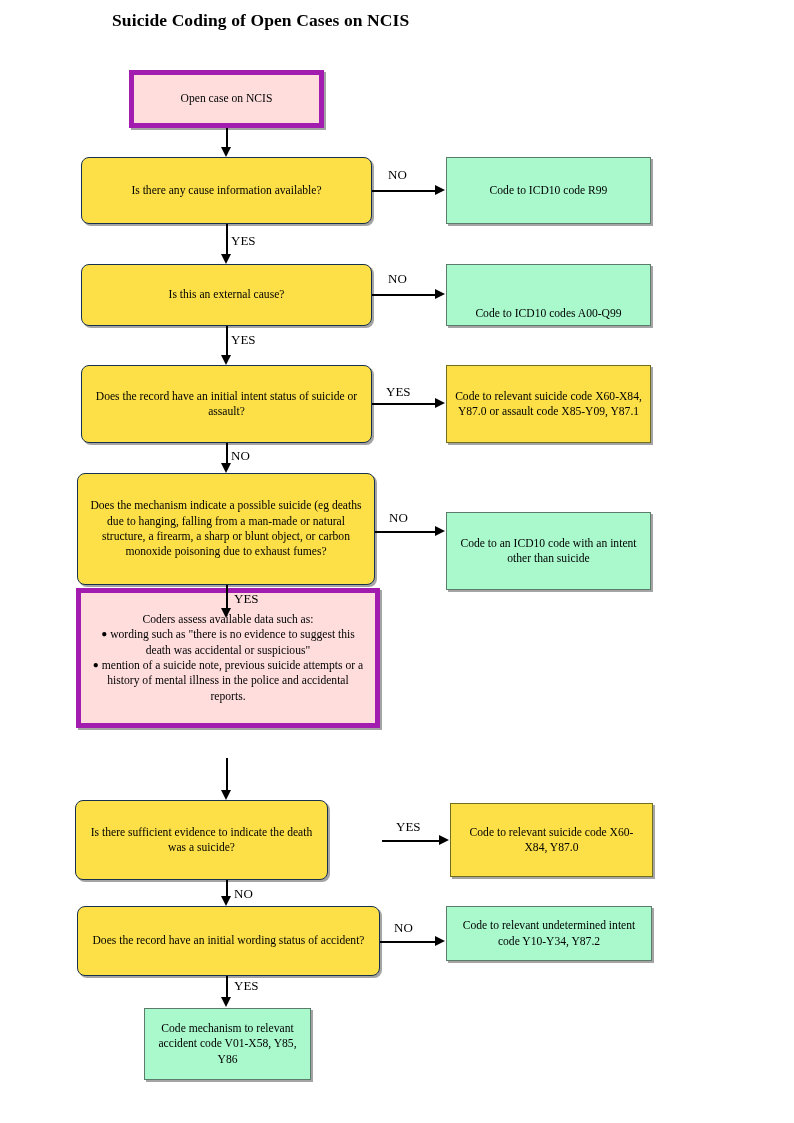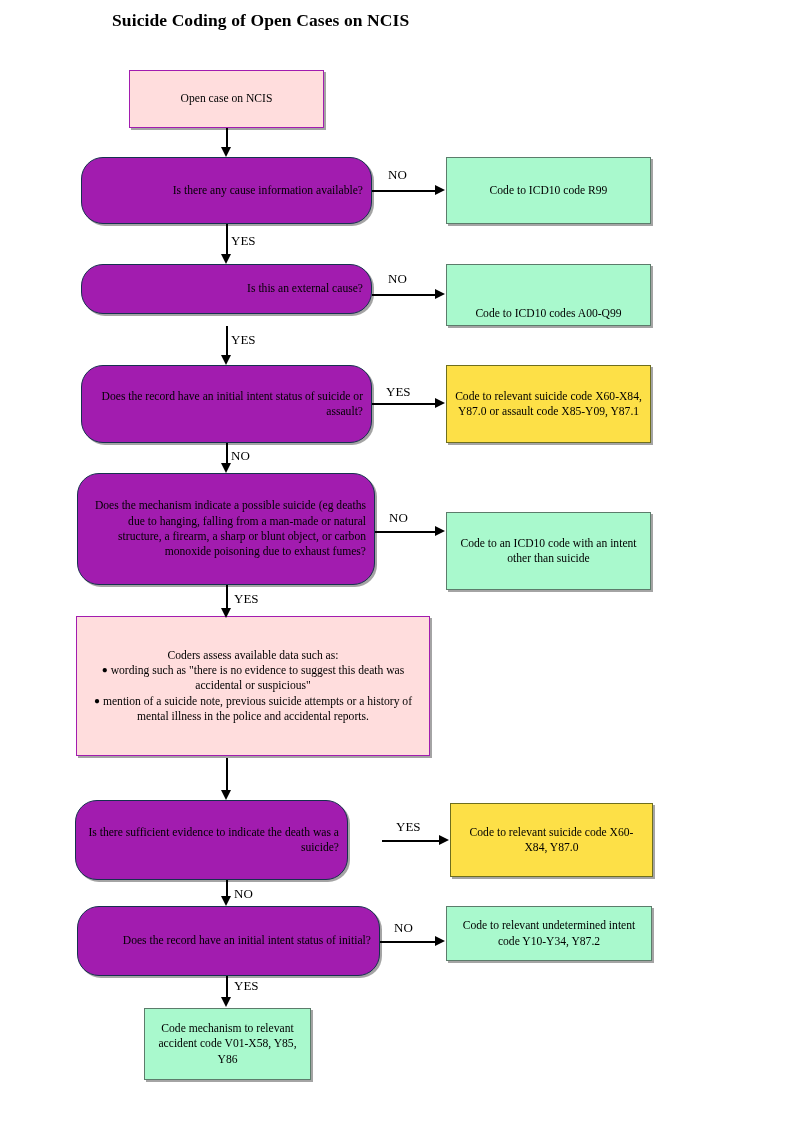--- a/index.html
+++ b/index.html
@@ -36,27 +36,26 @@
     font-size: 11.6px;
     line-height: 1.32;
     padding: 4px 8px;
     box-shadow: 2px 2px 0 rgba(90,90,90,0.55);
   }
   .node .label { display: block; width: 100%; }
 
   
   .n-pink {
     background: #ffdddd;
-    border: 1px solid #a21caf;
+    border: 5px solid #a21caf;
   }
   .n-blue {
-    background: #a21caf;
+    background: #fde047;
     border: 1.4px solid #16314e;
-    border-radius: 22px;
-    text-align: right;
+    border-radius: 8px;
   }
   .n-green {
     background: #a9f9cd;
     border: 1px solid #5c7c6b;
   }
   .n-yellow {
     background: #fde047;
     border: 1.4px solid #6e6e1e;
   }
 
@@ -106,21 +105,21 @@
 </div>
 
 <div class="node n-blue" style="left:81px; top:157px; width:291px; height:67px;">
   <span class="label">Is there any cause information available?</span>
 </div>
 
 <div class="node n-green" style="left:446px; top:157px; width:205px; height:67px;">
   <span class="label">Code to ICD10 code R99</span>
 </div>
 
-<div class="node n-blue" style="left:81px; top:264px; width:291px; height:50px;">
+<div class="node n-blue" style="left:81px; top:264px; width:291px; height:62px;">
   <span class="label">Is this an external cause?</span>
 </div>
 
 <div class="node n-green" style="left:446px; top:264px; width:205px; height:62px;align-items:flex-end;">
   <span class="label">Code to ICD10 codes A00-Q99</span>
 </div>
 
 <div class="node n-blue" style="left:81px; top:365px; width:291px; height:78px;">
   <span class="label">Does the record have an initial intent status of suicide or assault?</span>
 </div>
@@ -130,38 +129,38 @@
 </div>
 
 <div class="node n-blue" style="left:77px; top:473px; width:298px; height:112px;">
   <span class="label">Does the mechanism indicate a possible suicide (eg deaths due to hanging, falling from a man-made or natural structure, a firearm, a sharp or blunt object, or carbon monoxide poisoning due to exhaust fumes?</span>
 </div>
 
 <div class="node n-green" style="left:446px; top:492px; width:205px; height:78px;margin-top:20px;">
   <span class="label">Code to an ICD10 code with an intent other than suicide</span>
 </div>
 
-<div class="node n-pink" style="left:76px; top:616px; width:354px; height:140px;">
+<div class="node n-pink" style="left:76px; top:588px; width:304px; height:140px;">
   <div class="assess">
     <span class="hdr">Coders assess available data such as:</span>
     <span class="bullet"><span class="dot">●</span> <span>wording such as "there is no evidence to suggest this death was accidental or suspicious"</span></span>
     <span class="bullet"><span class="dot">●</span> <span>mention of a suicide note, previous suicide attempts or a history of mental illness in the police and accidental reports.</span></span>
   </div>
 </div>
 
-<div class="node n-blue" style="left:75px; top:800px; width:273px; height:80px;">
+<div class="node n-blue" style="left:75px; top:800px; width:253px; height:80px;">
   <span class="label">Is there sufficient evidence to indicate the death was a suicide?</span>
 </div>
 
 <div class="node n-yellow" style="left:450px; top:803px; width:203px; height:74px;">
   <span class="label">Code to relevant suicide code X60-X84, Y87.0</span>
 </div>
 
 <div class="node n-blue" style="left:77px; top:906px; width:303px; height:70px;">
-  <span class="label">Does the record have an initial intent status of initial?</span>
+  <span class="label">Does the record have an initial wording status of accident?</span>
 </div>
 
 <div class="node n-green" style="left:446px; top:906px; width:206px; height:55px;">
   <span class="label">Code to relevant undetermined intent code Y10-Y34, Y87.2</span>
 </div>
 
 <div class="node n-green" style="left:144px; top:1008px; width:167px; height:72px;">
   <span class="label">Code mechanism to relevant accident code V01-X58, Y85, Y86</span>
 </div>
 

